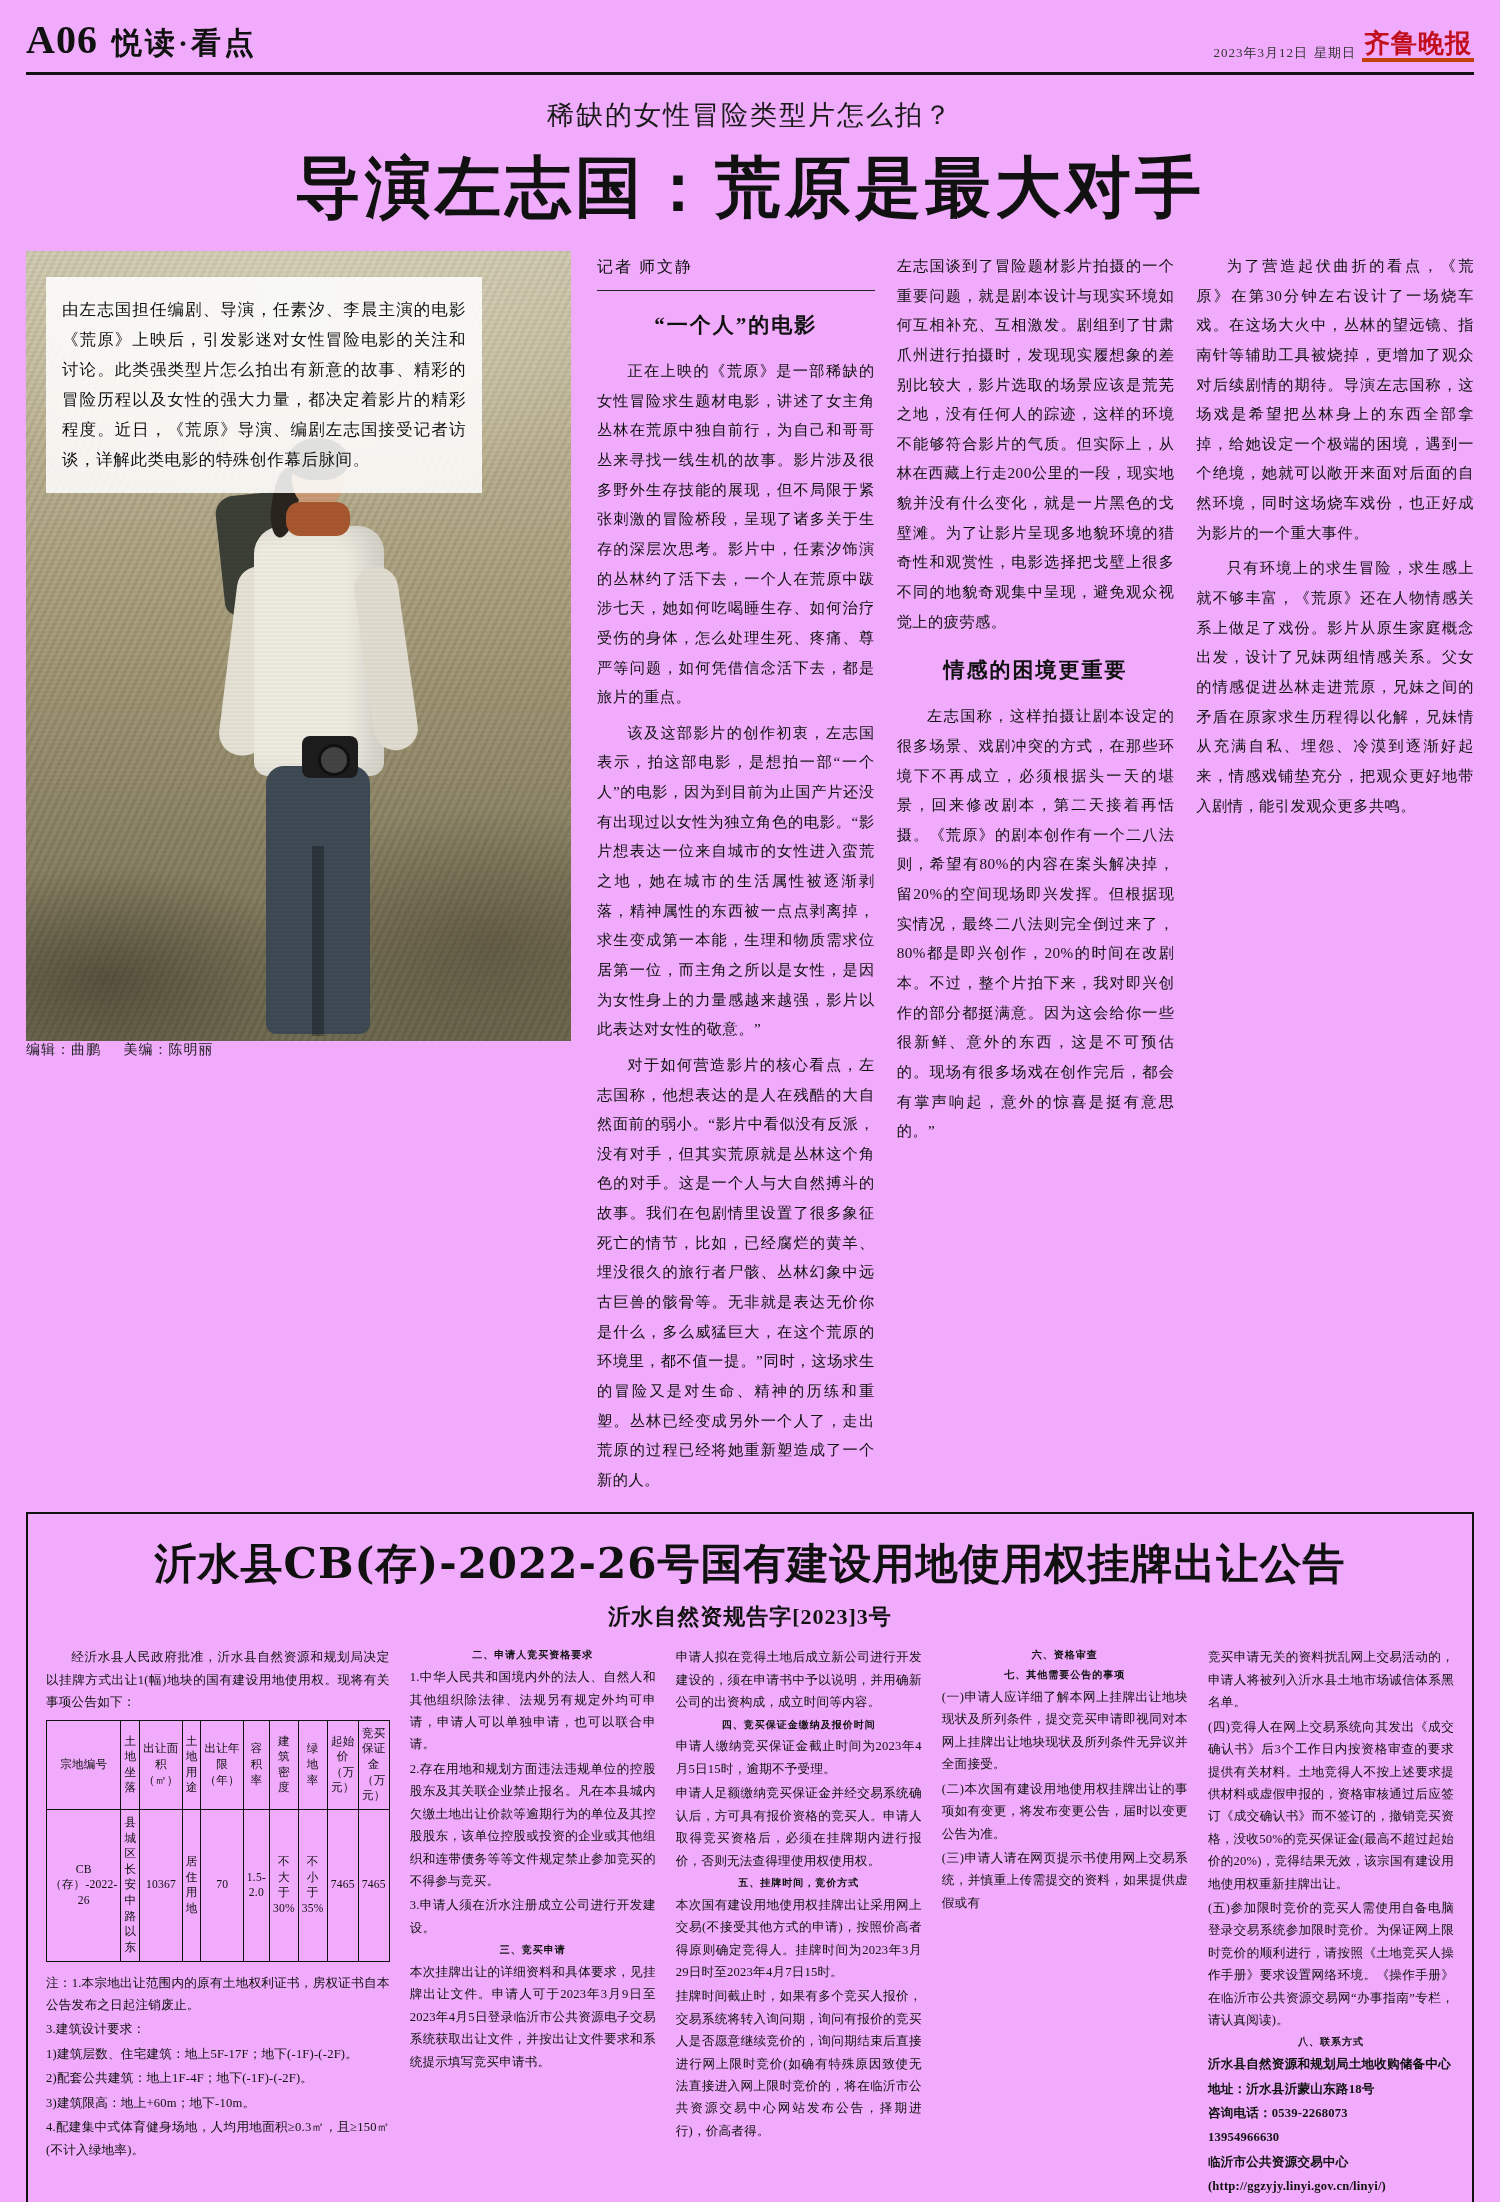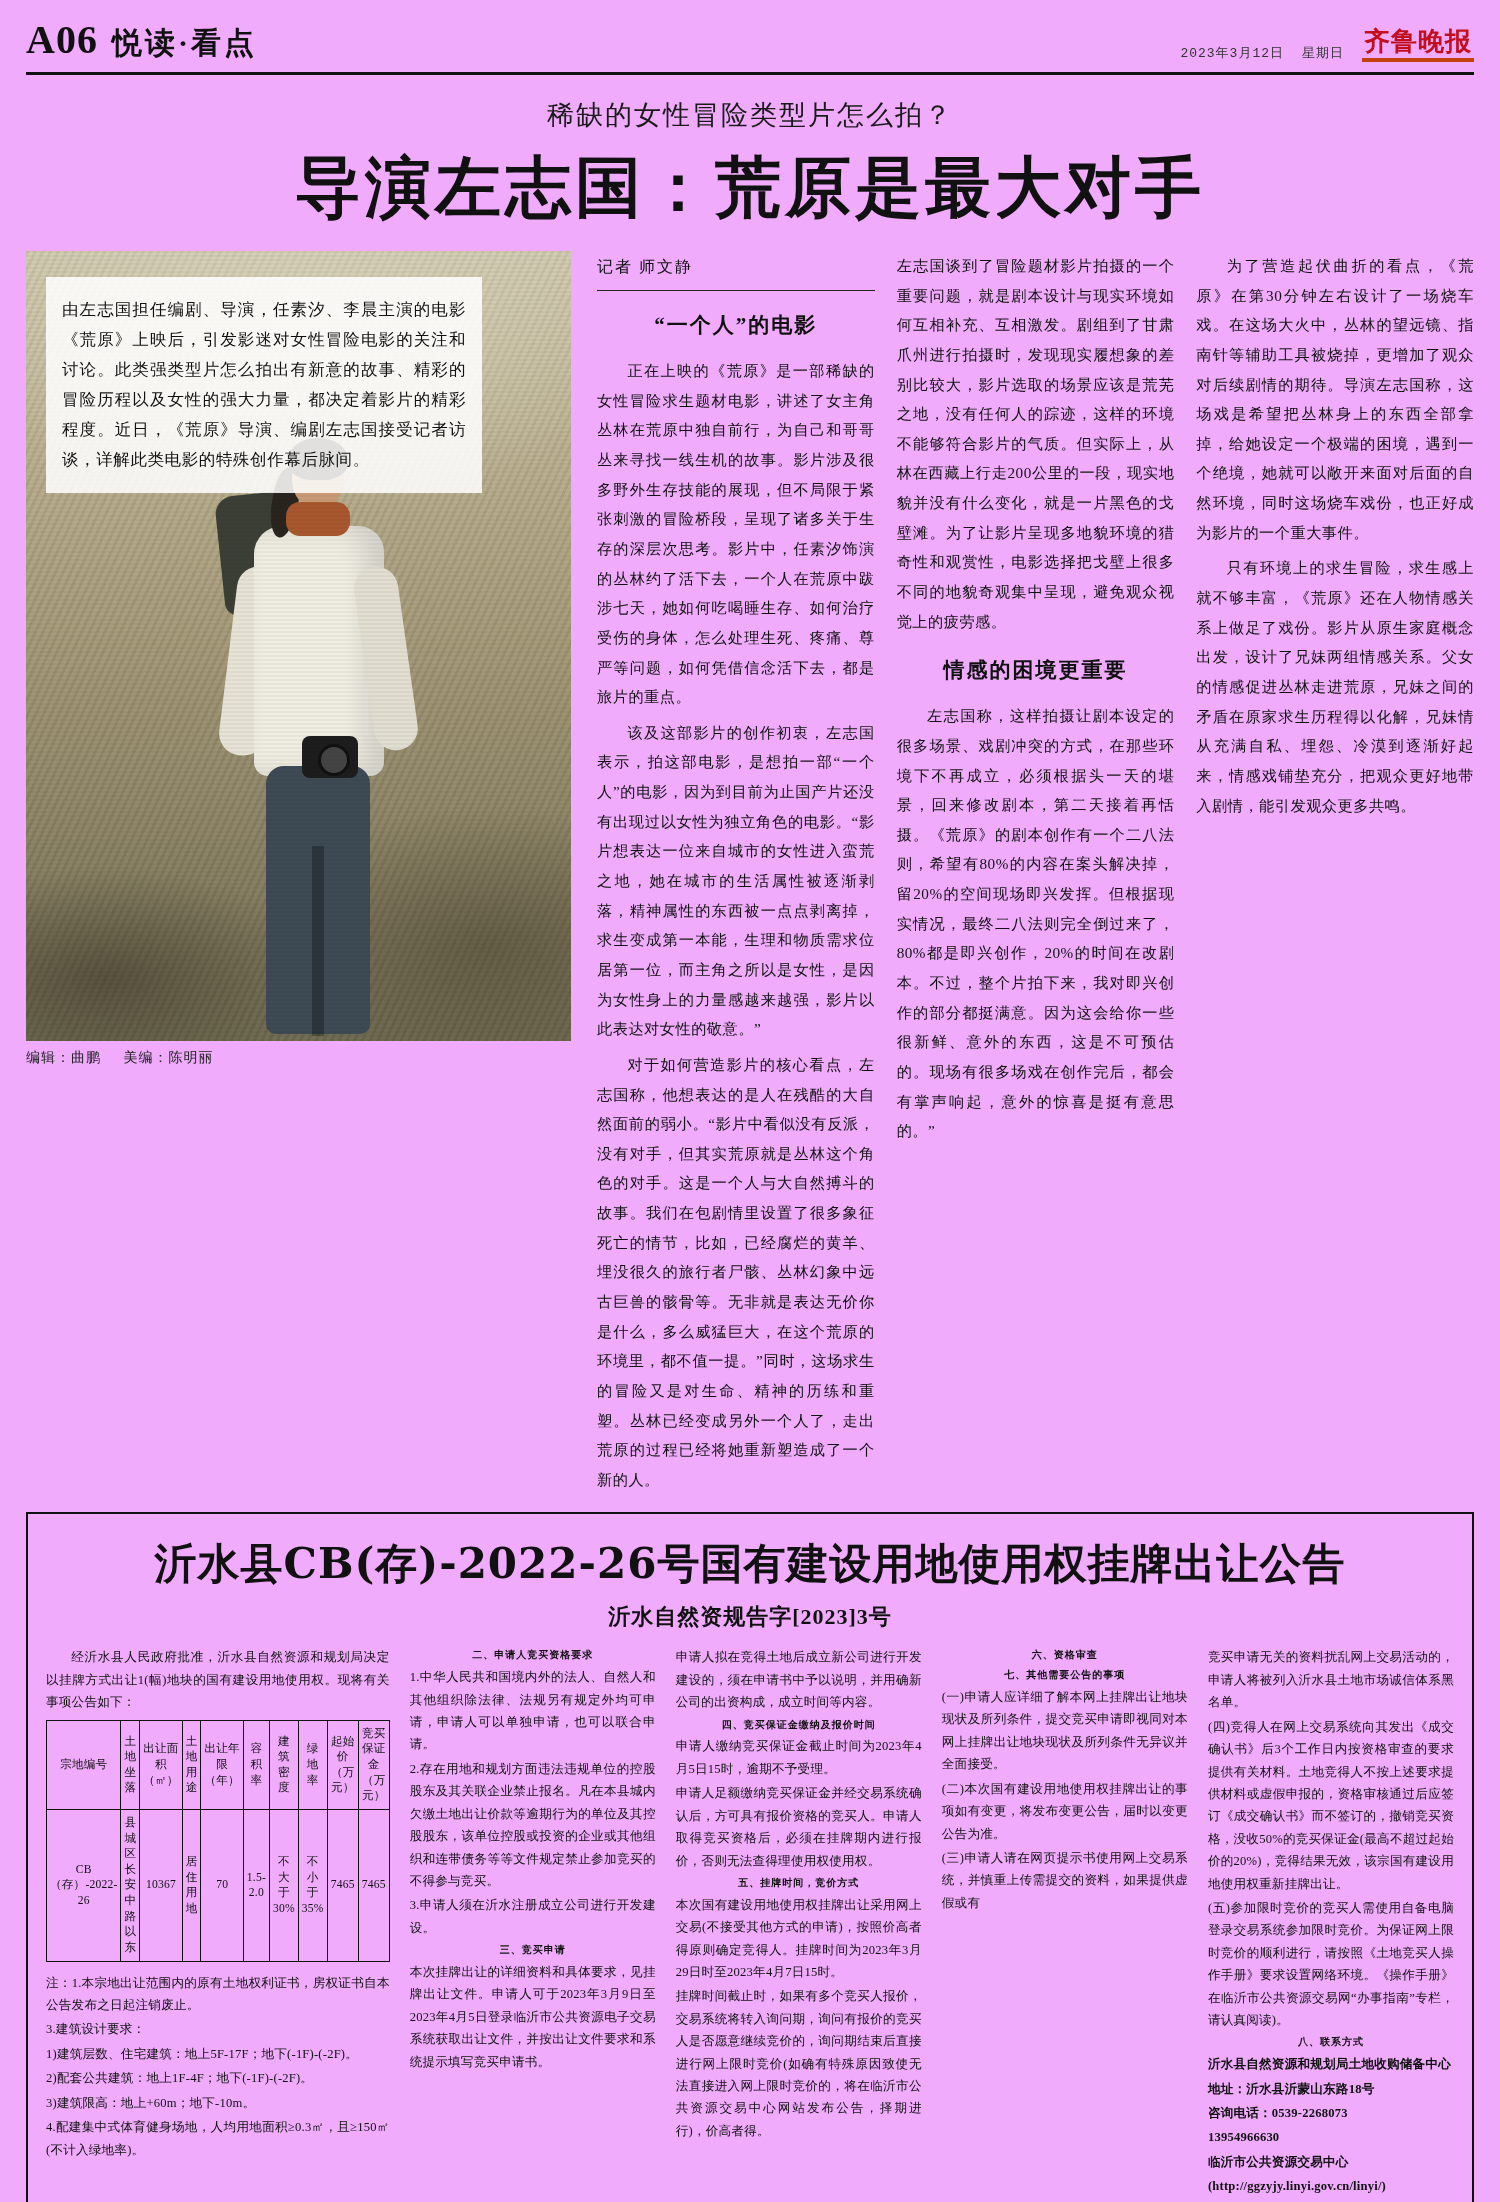--- a/index.html
+++ b/index.html
@@ -15,21 +15,21 @@
   .masthead{
     position:relative;
     height:72px;
     margin:0 26px;
     border-bottom:3px solid #111;
     display:flex;align-items:flex-end;justify-content:space-between;
   }
   .mast-left{display:flex;align-items:baseline;gap:14px;padding-bottom:8px;}
   .mast-page{font-size:40px;font-weight:bold;letter-spacing:1px;font-family:"Liberation Serif",serif;}
   .mast-section{font-size:30px;font-weight:bold;letter-spacing:3px;}
-  .mast-right{display:flex;align-items:flex-end;gap:18px;padding-bottom:10px;font-family:Liberation Mono, monospace;}
+  .mast-right{display:flex;align-items:flex-end;gap:6px;padding-bottom:10px;}
   .mast-date{font-size:13px;color:#333;letter-spacing:1px;}
   .mast-week{font-size:13px;color:#333;letter-spacing:1px;}
   .mast-logo{
     font-size:26px;font-weight:bold;letter-spacing:1px;color:#c20f1e;
     border-bottom:4px solid #c2410c;line-height:1.05;padding:0 2px 1px 2px;
   }
 
   
   .head-wrap{margin:22px 26px 0 26px;text-align:center;}
   .kicker{font-size:27px;letter-spacing:2px;color:#1a1a1a;}
@@ -79,21 +79,21 @@
   .caption-box{
     position:absolute;left:20px;top:26px;width:404px;
     background:rgba(255,255,255,.86);
     padding:18px 16px;
     line-height:1.82;
     font-size:16.5px;
     letter-spacing:.6px;
     text-align:justify;
     color:#111;
   }
-  .credits{margin-top:8px;font-size:14px;letter-spacing:1px;color:#222;}
+  .credits{font-size:14px;letter-spacing:1px;color:#222;}
 
   .text-col{flex:1;display:flex;gap:22px;}
   .col{
     flex:1;
     font-size:15.2px;
     line-height:1.95;
     text-align:justify;
     letter-spacing:.5px;
     color:#111;
   }

